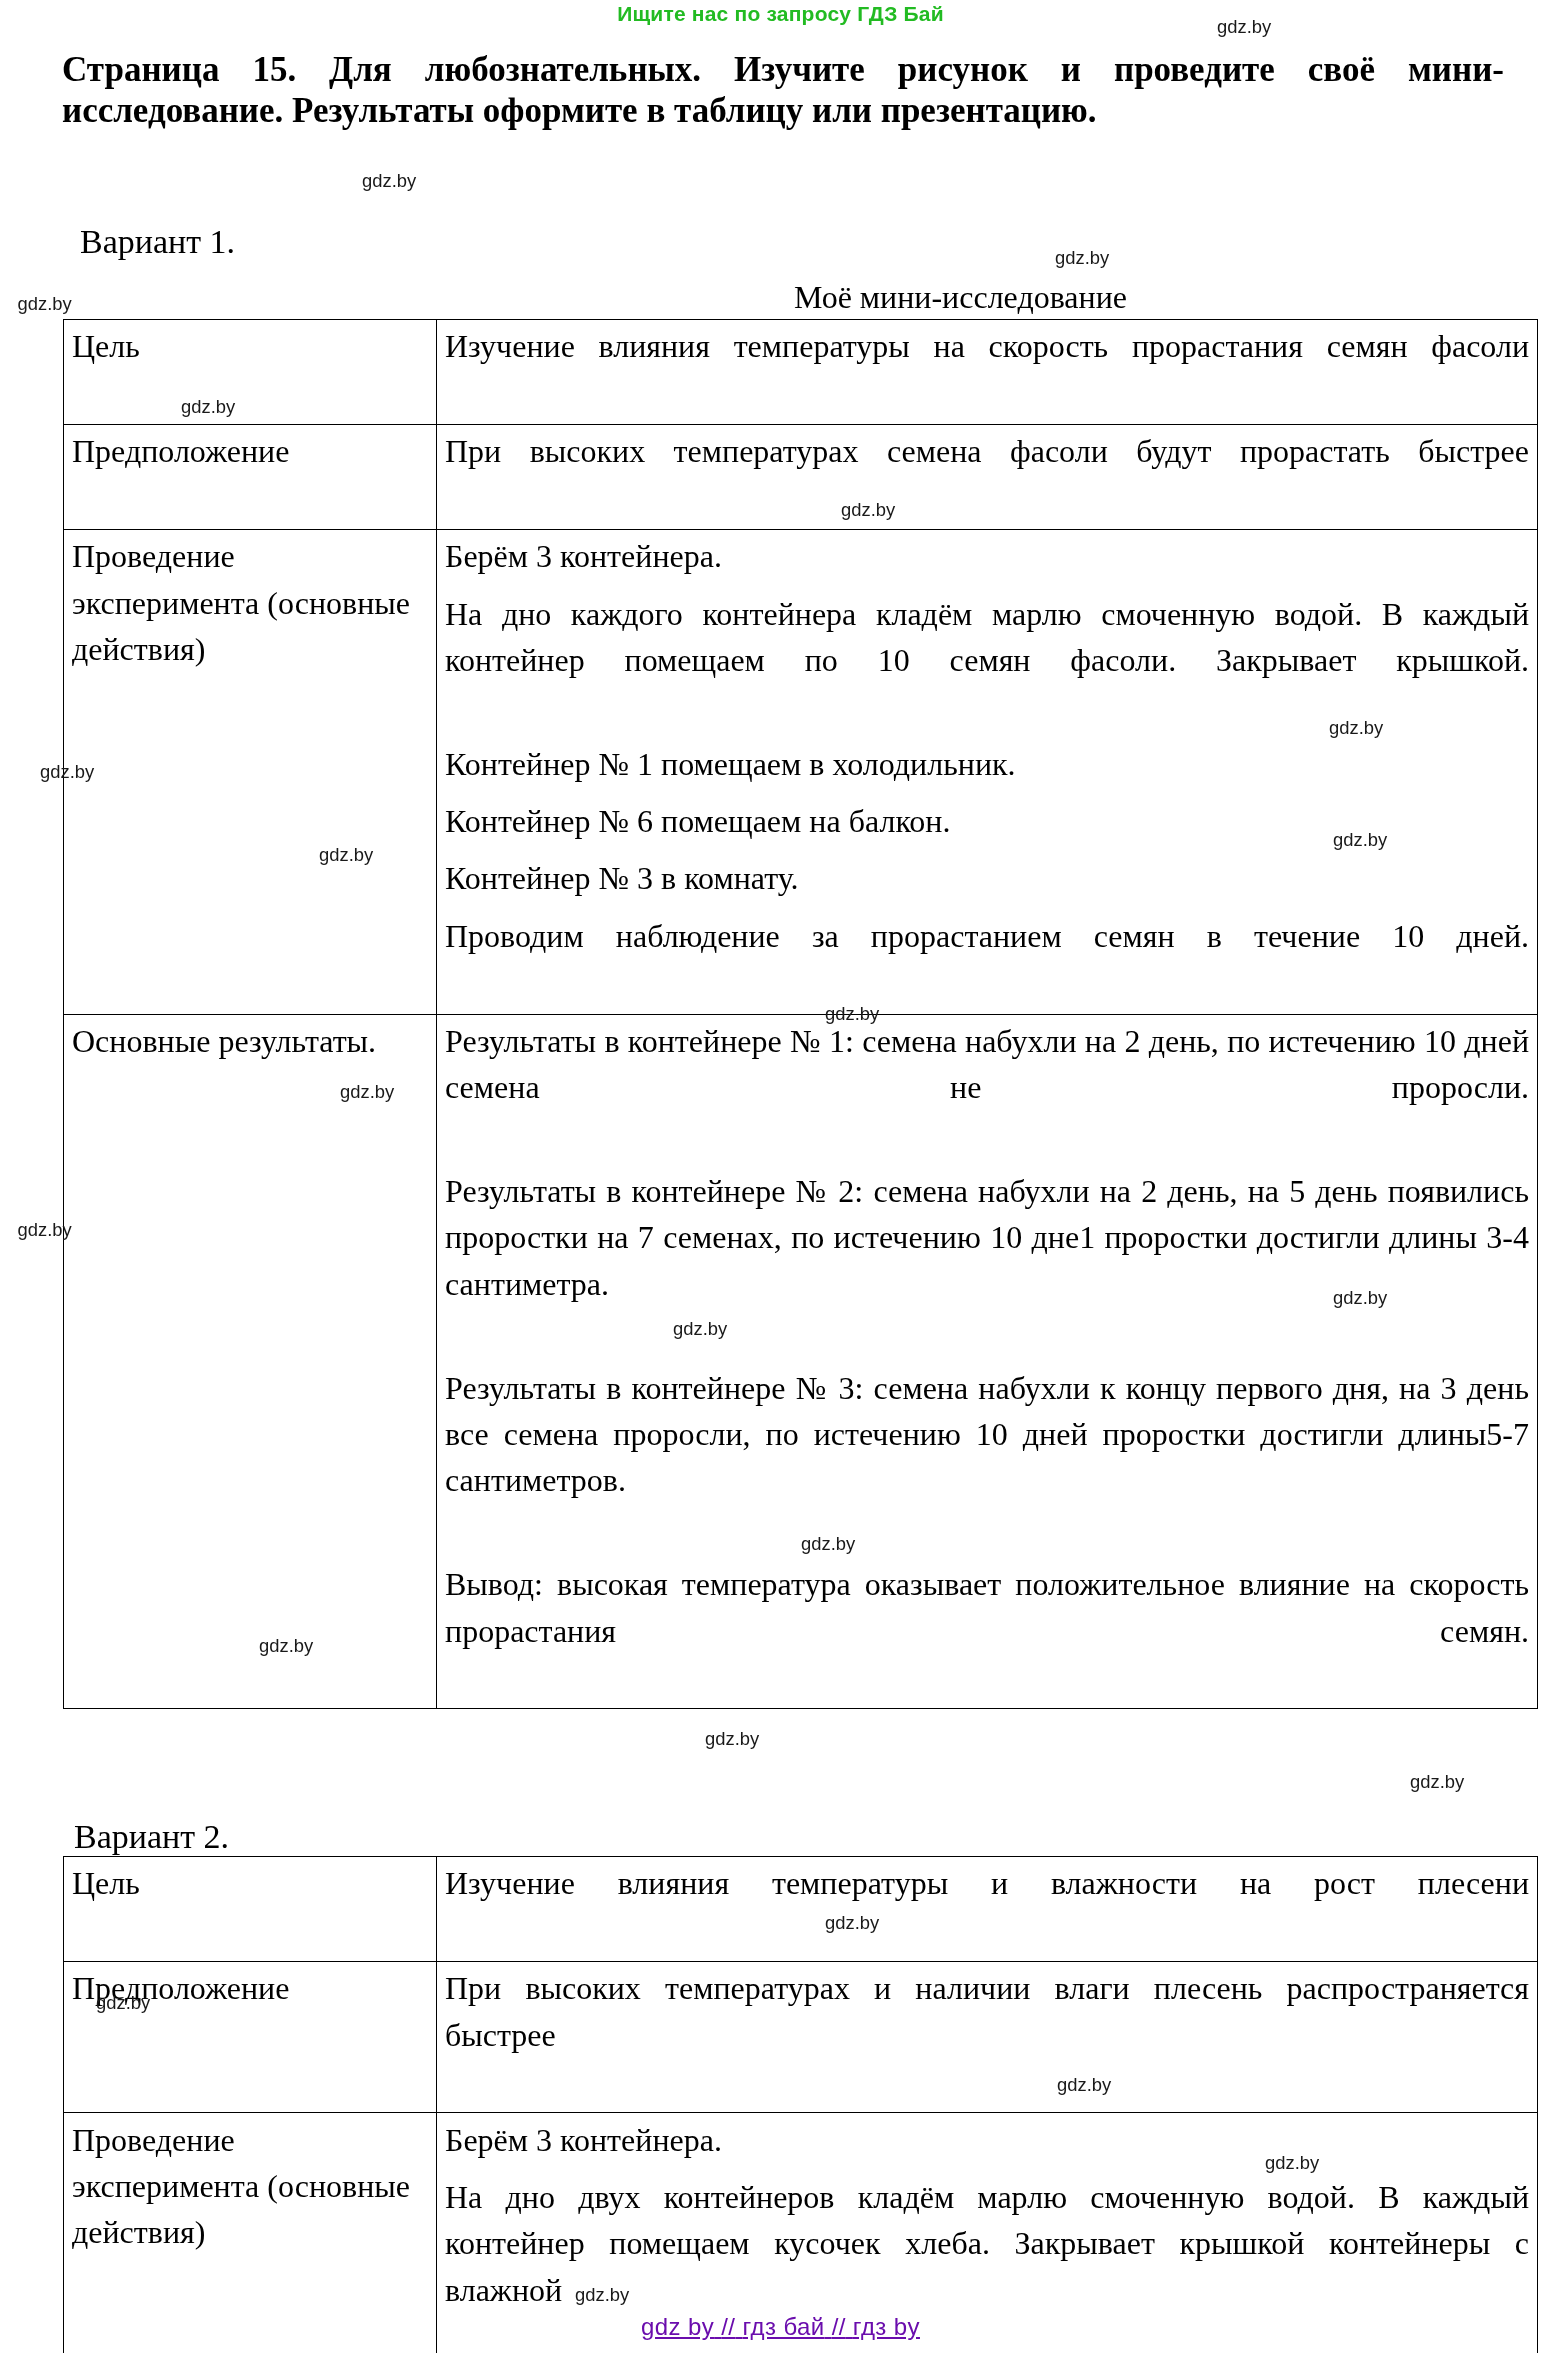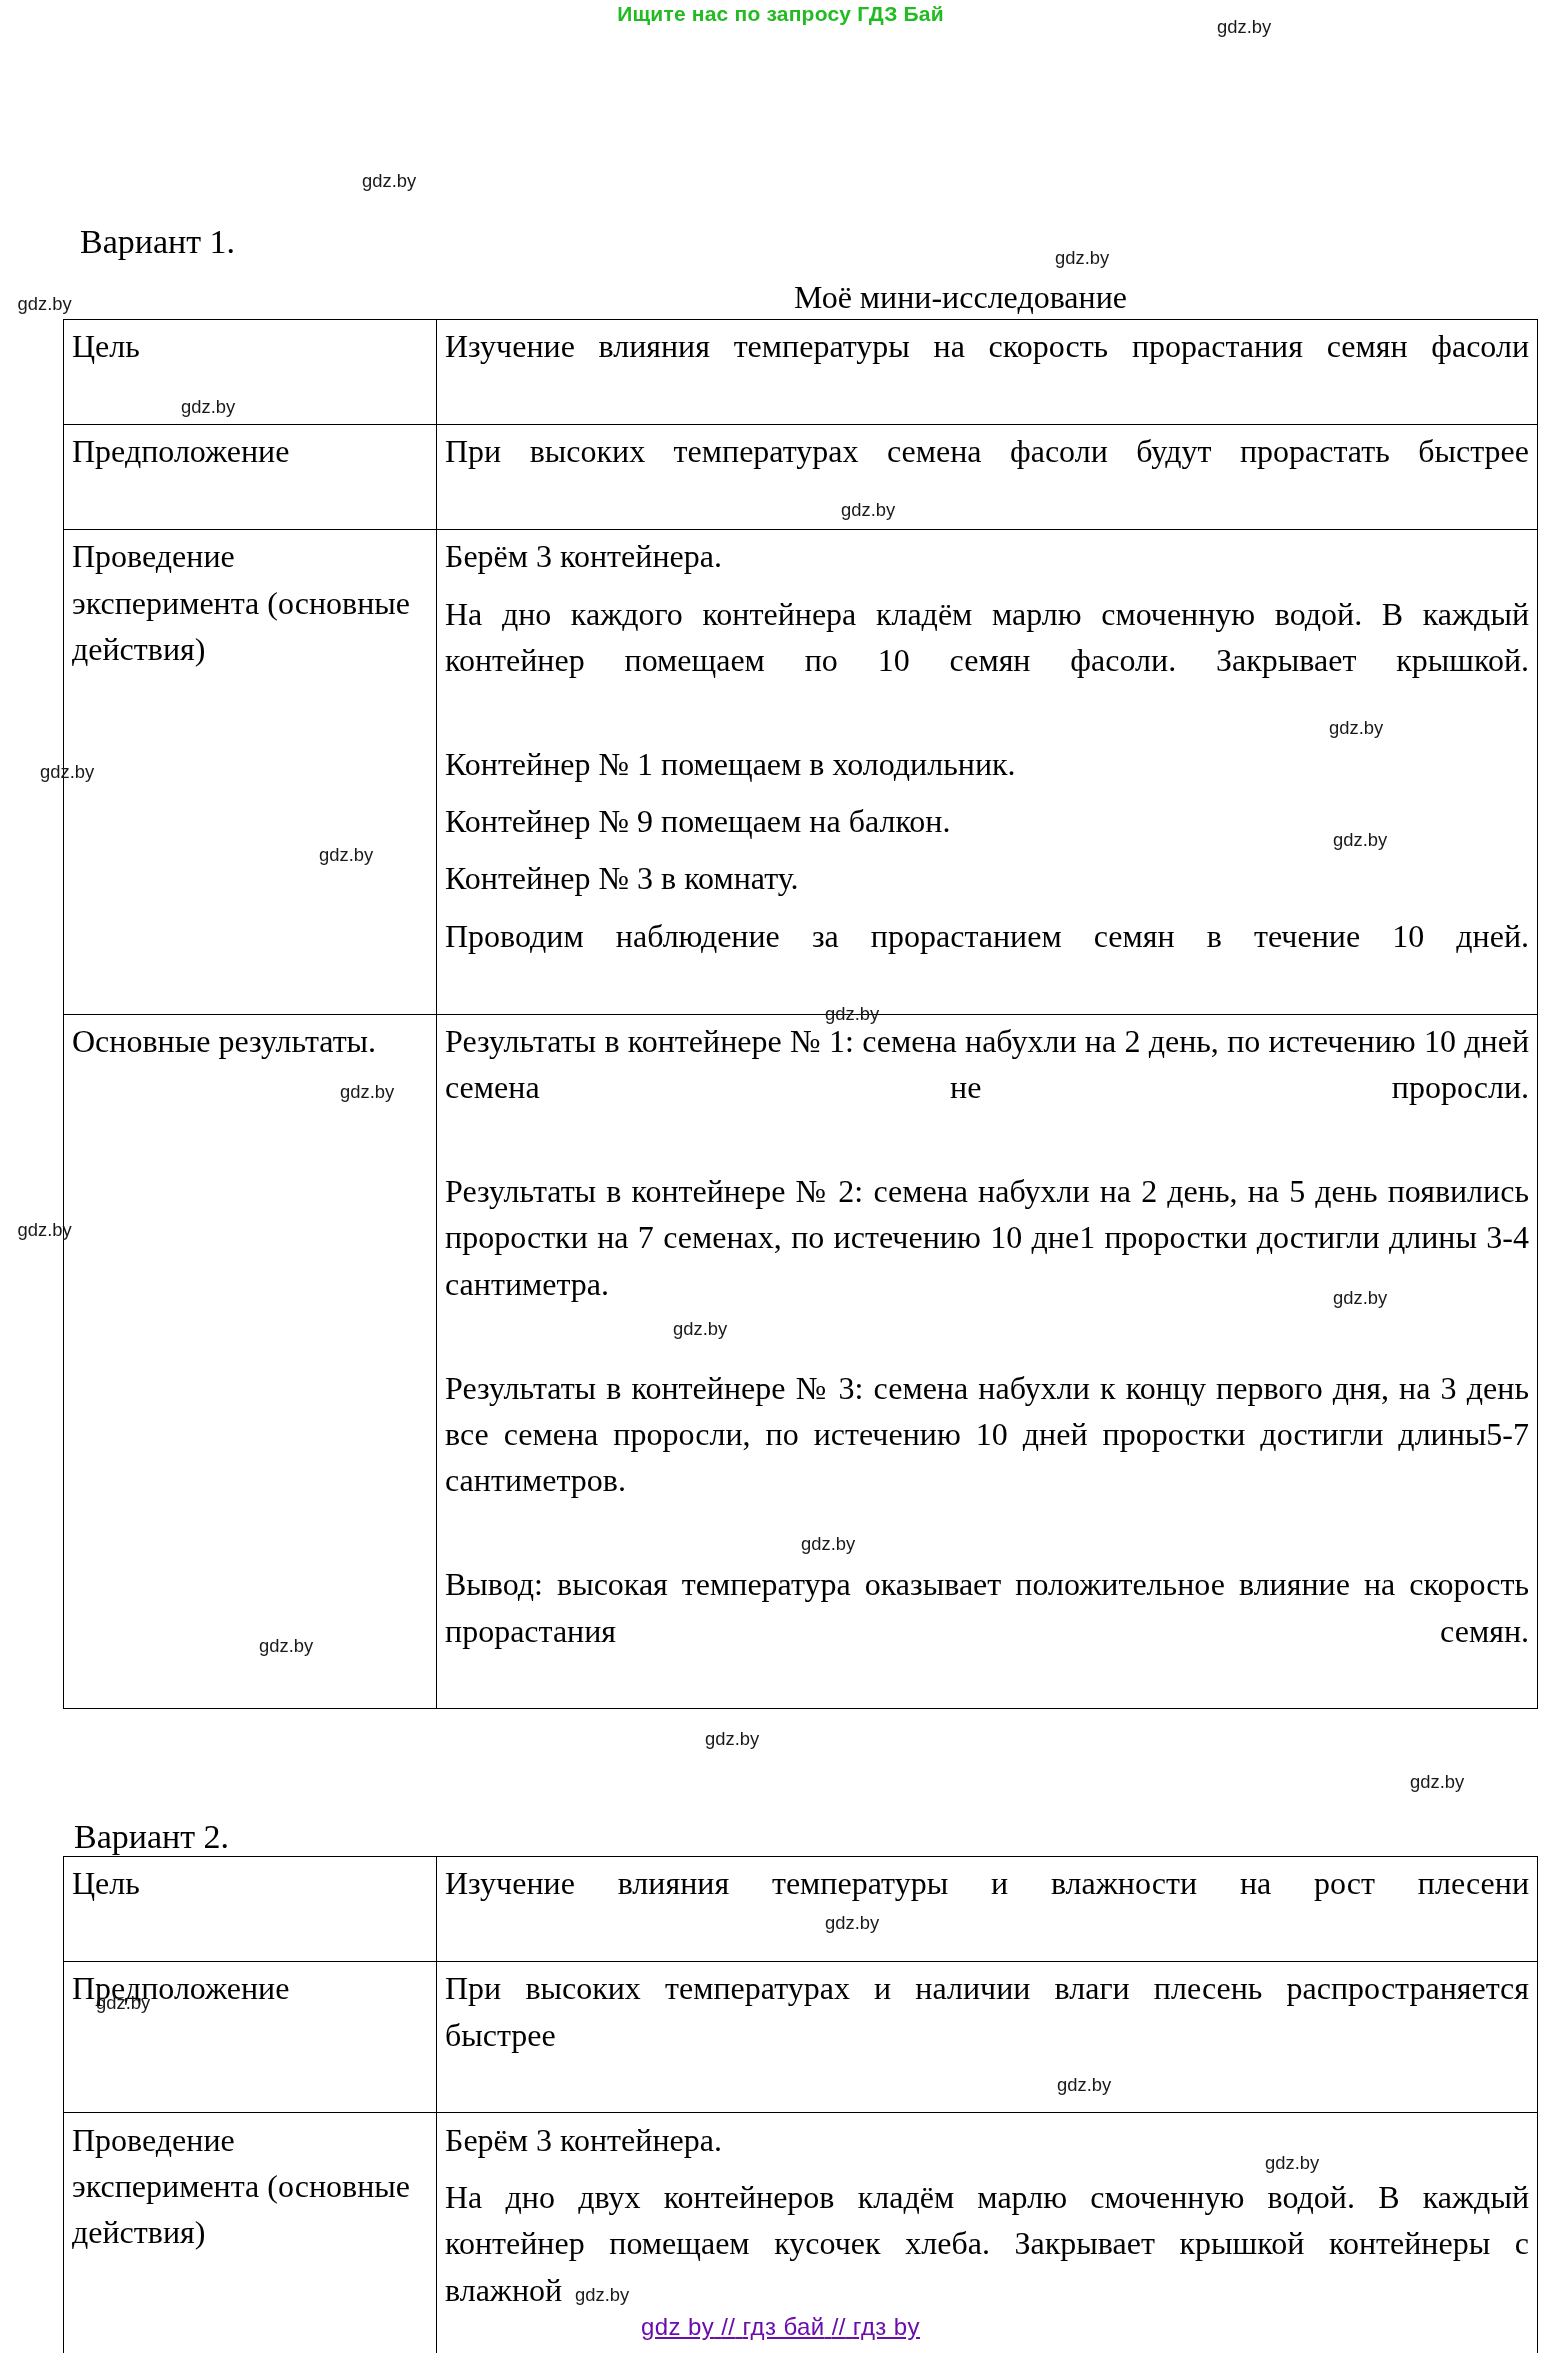--- a/index.html
+++ b/index.html
@@ -142,20 +142,21 @@
   }
   .footer-links .sep { color: #6a0dad; }
 </style>
 </head>
 <body>
 
 <div class="page">
 
   <div class="promo-banner">Ищите нас по запросу ГДЗ Бай</div>
 
+  <div class="task-heading">Страница 15. Для любознательных. Изучите рисунок и проведите своё мини-исследование. Результаты оформите в таблицу или презентацию.</div>
 
   <div class="variant-label-1">Вариант 1.</div>
 
   <div class="table-caption">Моё мини-исследование</div>
 
   <table class="research t1">
     <tbody>
       <tr>
         <td class="label-col">
           <p>Цель</p>
@@ -173,21 +174,21 @@
         </td>
       </tr>
       <tr>
         <td class="label-col">
           <p>Проведение эксперимента (основные действия)</p>
         </td>
         <td class="value-col">
           <p>Берём 3 контейнера.</p>
           <p class="just">На дно каждого контейнера кладём марлю смоченную водой. В каждый контейнер помещаем по 10 семян фасоли. Закрывает крышкой.</p>
           <p>Контейнер № 1 помещаем в холодильник.</p>
-          <p>Контейнер № 9 помещаем на балкон.</p>
+          <p>Контейнер № 6 помещаем на балкон.</p>
           <p>Контейнер № 3 в комнату.</p>
           <p class="just">Проводим наблюдение за прорастанием семян в течение 10 дней.</p>
         </td>
       </tr>
       <tr>
         <td class="label-col">
           <p>Основные результаты.</p>
         </td>
         <td class="value-col">
           <p class="just">Результаты в контейнере № 1: семена набухли на 2 день, по истечению 10 дней семена не проросли.</p>

